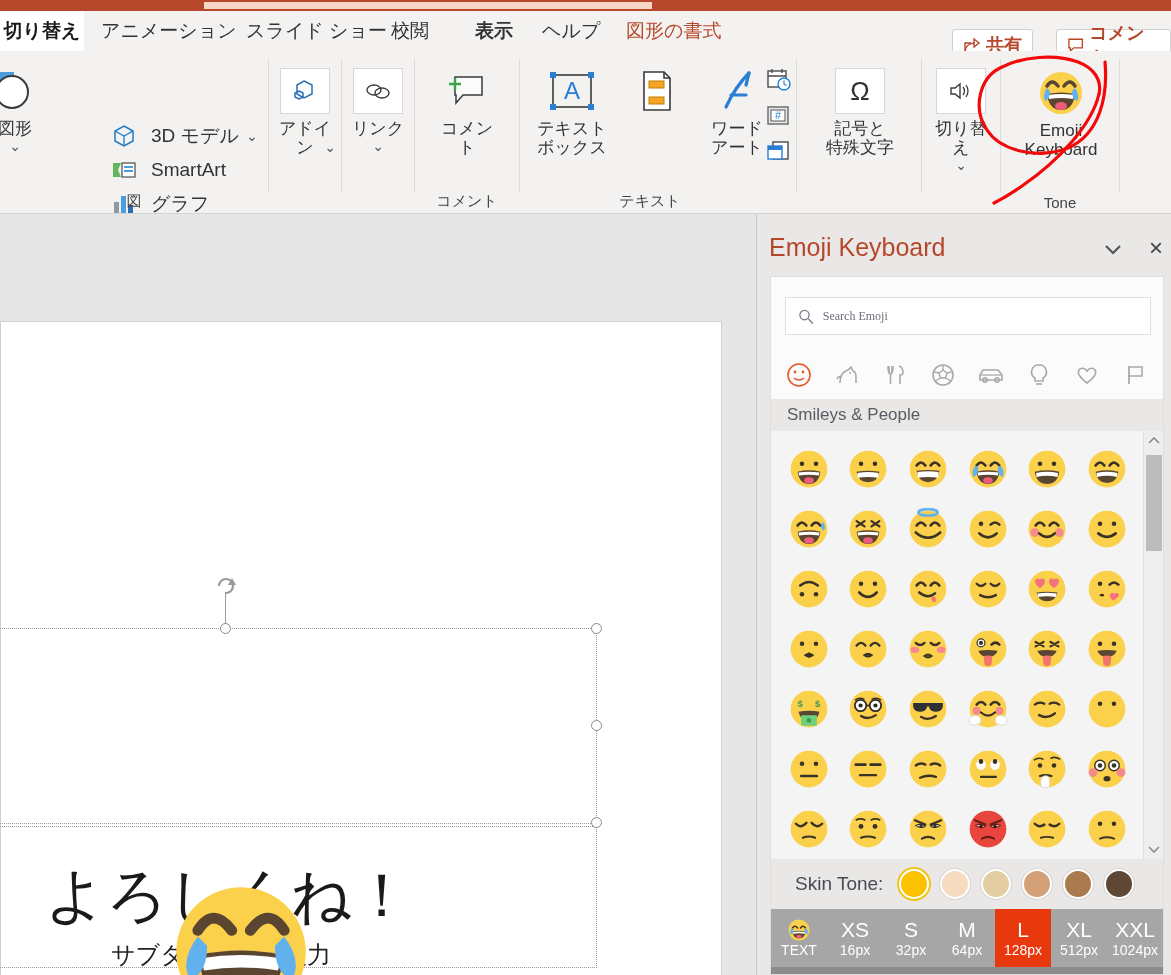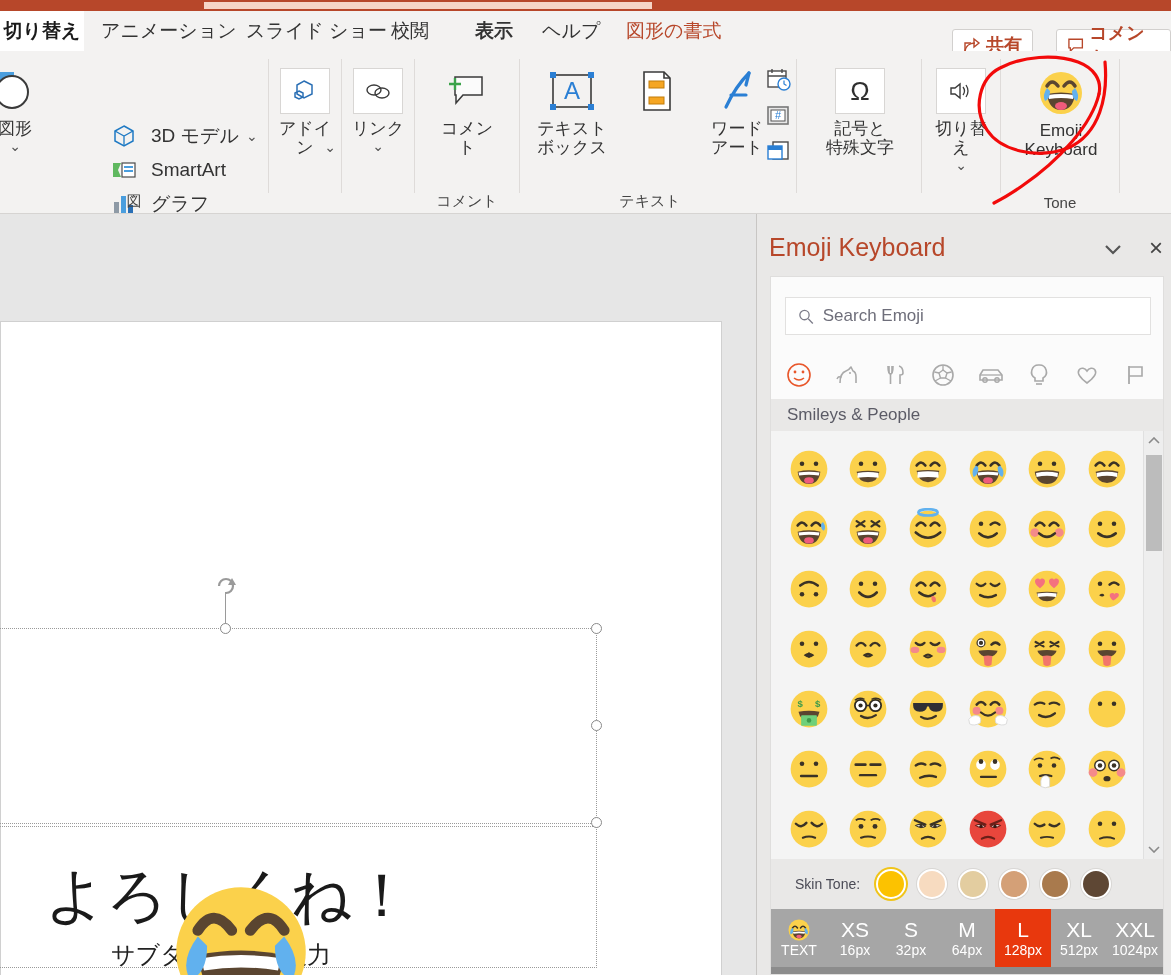--- a/index.html
+++ b/index.html
@@ -136,22 +136,22 @@
   .addin {
     position: absolute; left: 13px; top: 62px; width: 394px; height: 699px;
     background: #fbfbfb; border: 1px solid #dfdedd; overflow: hidden;
   }
   .search-wrap {
     position: absolute; left: 14px; top: 20px; width: 366px; height: 38px;
     background: #ffffff; border: 1px solid #e2e1e0;
     display: flex; align-items: center; gap: 9px; padding: 0 12px;
   }
   .search-wrap input {
-    border: 0; outline: 0; font-size: 17px; color: #b91c1c; width: 100%;
-    background: transparent; font-family: Liberation Sans, sans-serif;
+    border: 0; outline: 0; font-size: 12px; color: #b91c1c; width: 100%;
+    background: transparent; font-family: Liberation Serif, serif;
   }
   .search-wrap input::placeholder { color: #6e6e7a; }
 
   .cat-bar {
     position: absolute; left: 0; top: 74px; width: 100%; height: 48px;
     display: flex; align-items: center; justify-content: center; gap: 14px;
     background: #fbfbfb;
   }
   .cat { width: 34px; height: 34px; display: flex; align-items: center;
          justify-content: center; cursor: pointer; }
@@ -185,21 +185,21 @@
                   justify-content: center; cursor: pointer; }
   .vscroll .thumb {
     position: absolute; left: 2px; top: 24px; width: 16px; height: 96px;
     background: #bcbcbc; cursor: pointer;
   }
 
   .skin-row {
     position: absolute; left: 0; top: 582px; width: 100%; height: 50px;
     background: #e9e8e7; display: flex; align-items: center; padding-left: 24px; gap: 11px;
   }
-  .skin-label { font-size: 14px; color: #4a4a55; margin-right: 5px; }
+  .skin-label { font-size: 19px; color: #4a4a55; margin-right: 5px; }
   .swatch {
     width: 30px; height: 30px; border-radius: 50%;
     border: 2px solid #ffffff; cursor: pointer;
     box-shadow: 0 0 0 1px #d8d6d4;
   }
   .swatch.sel { box-shadow: 0 0 0 2px #f0c419; }
 
   .size-row {
     position: absolute; left: 0; top: 632px; width: 100%; height: 58px;
     background: #a6a6a6; display: flex; align-items: stretch;

